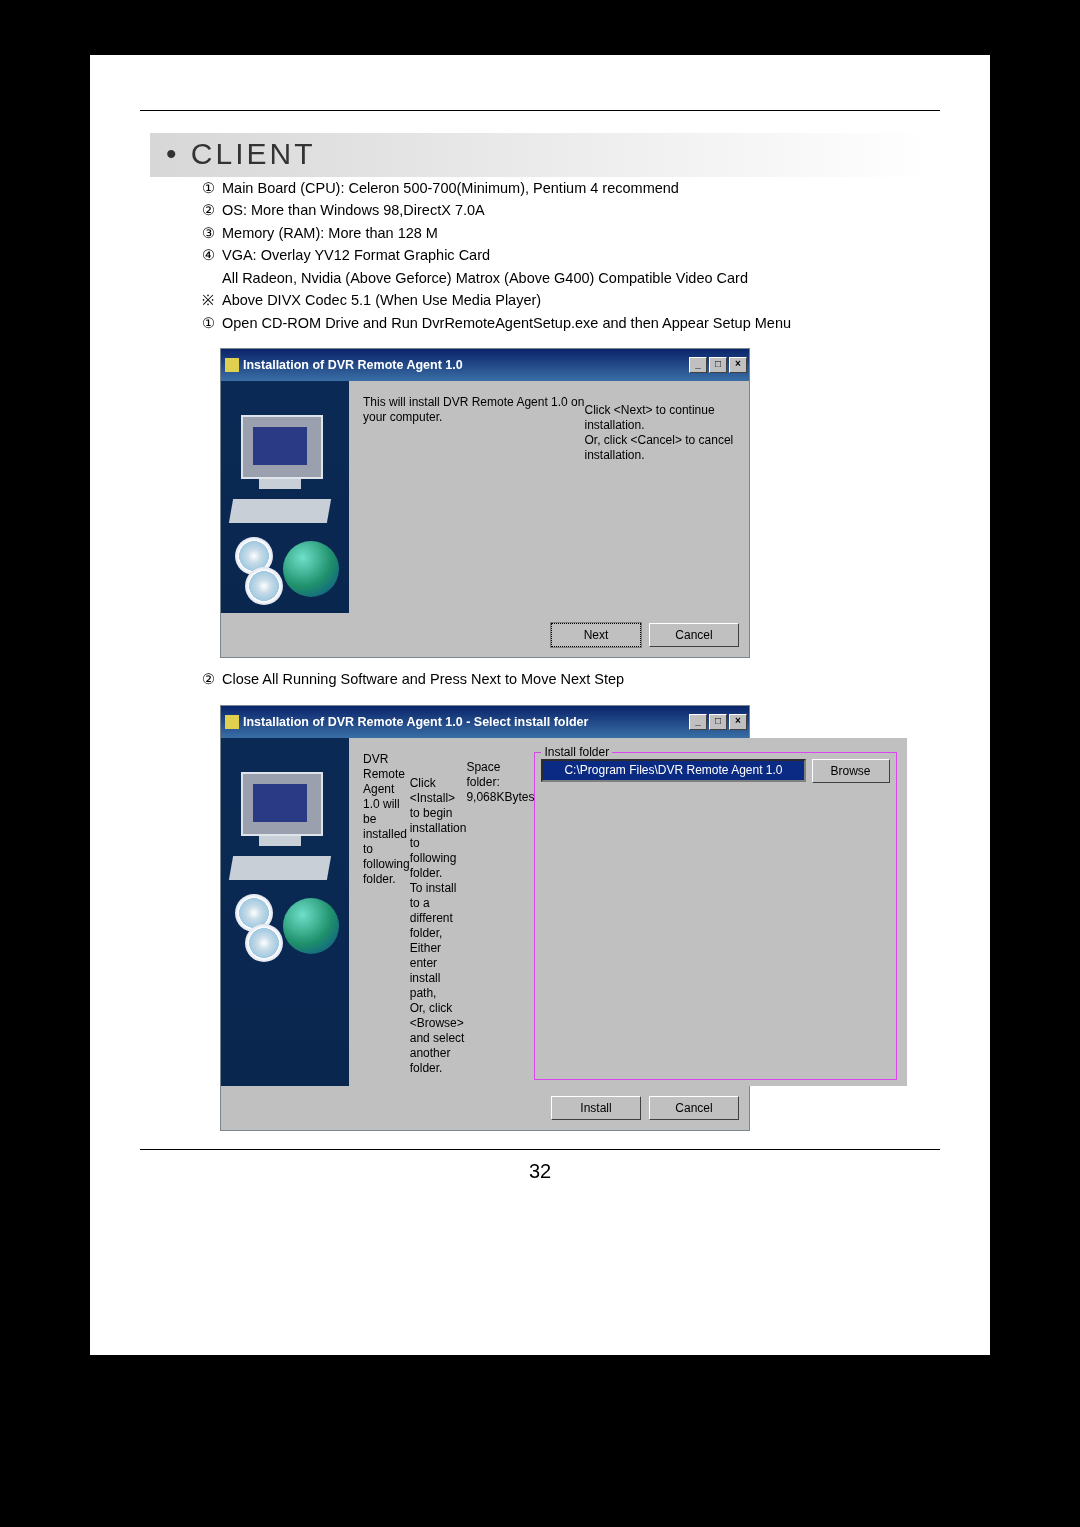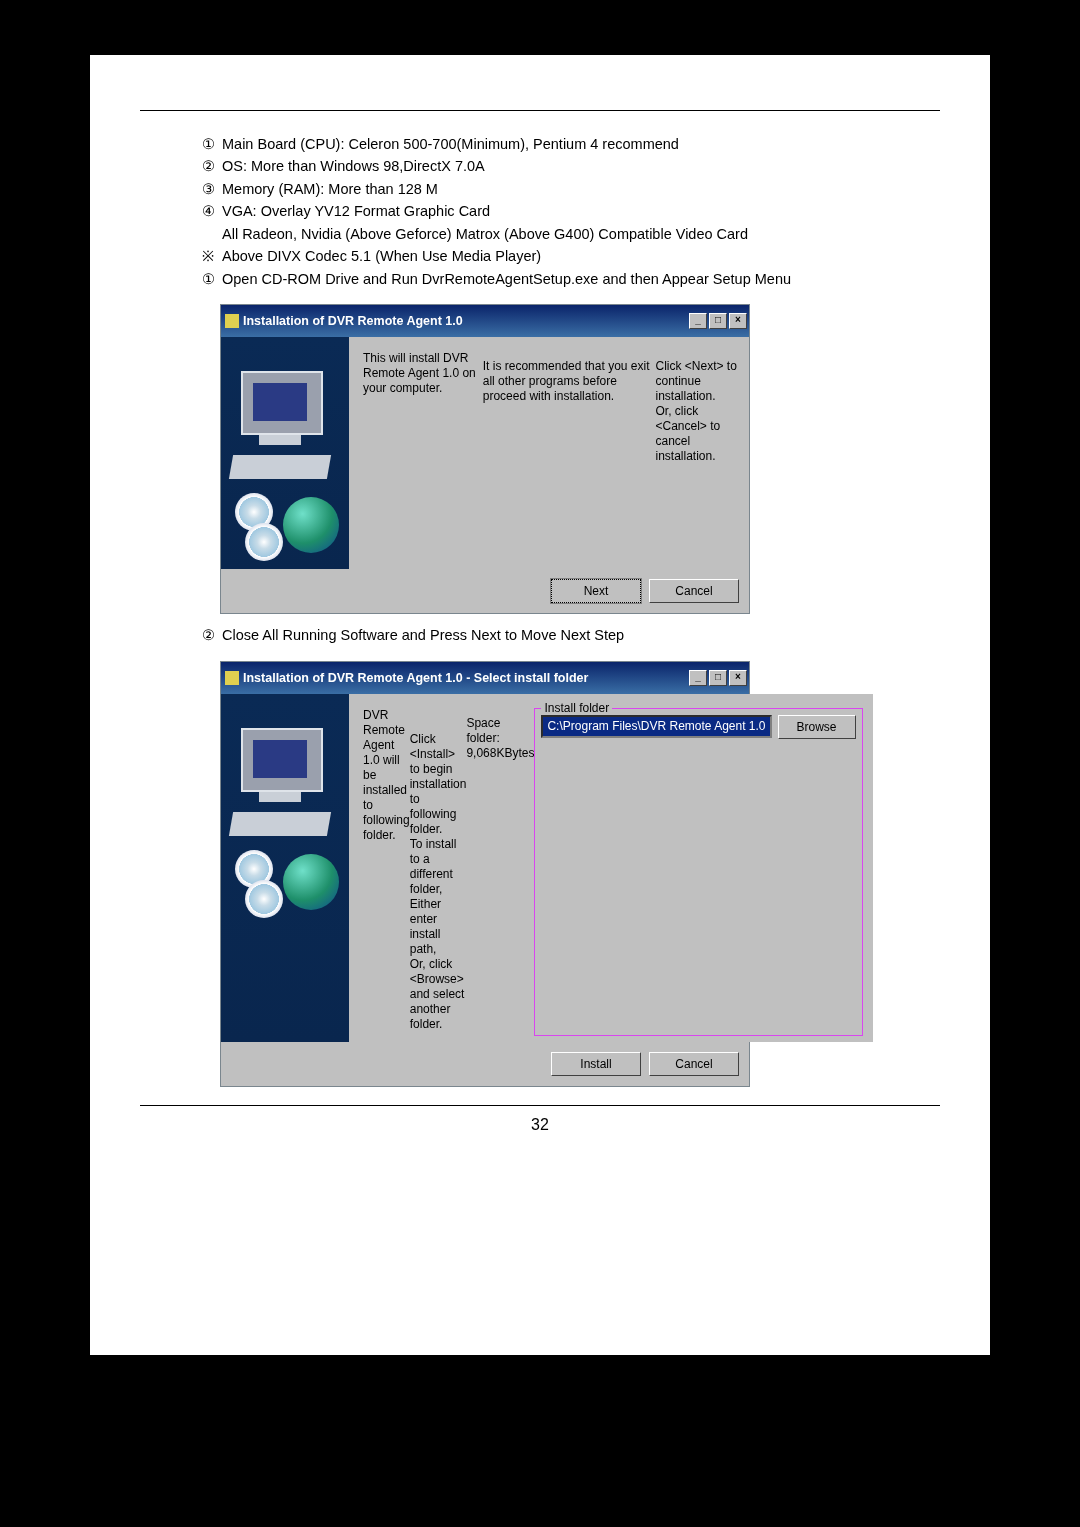--- a/index.html
+++ b/index.html
@@ -142,21 +142,21 @@
   .install-folder-group .legend {
     position:absolute; top:-8px; left:6px;
     background:#c0c0c0; padding:0 3px;
     font-size:12px;
   }
   .folder-row { display:flex; align-items:center; gap:6px; }
   .path-input {
     flex:1; height:19px;
     background:#0a2a84; color:#fff;
     border: 2px inset #808080;
-    padding: 0 4px;
+    padding: 0 21px;
     font-size:12px; line-height:19px;
     white-space:nowrap; overflow:hidden;
   }
   .win-button {
     height:22px; min-width:72px;
     background:#c0c0c0;
     border:1px solid #fff;
     border-right-color:#404040; border-bottom-color:#404040;
     font-size:12px;
     padding: 0 8px;
@@ -165,30 +165,31 @@
   .win-footer {
     background:#c0c0c0;
     padding: 10px 10px 10px 10px;
     display:flex; justify-content:flex-end; gap:8px;
     border-top: none;
   }
   .next-btn { border:1px dotted #000; outline:1px solid #808080; }
   .pagewrap-inner{
     padding: 55px 50px 0 50px;
   }
-  .pnum { text-align:center; font-size:16px; margin-top:10px; }
+  .pnum { text-align:center; font-size:20px; margin-top:10px; }
 </style>
 </head>
 <body>
 
 <div class="page">
   <div class="pagewrap-inner">
     <div class="rule"></div>
 
     <div class="content">
+      <div class="heading-bar">• CLIENT</div>
 
       <div class="bullet-list">
         <div class="bullet-line">
           <span class="bullet-num">①</span>
           <span class="bullet-text">Main Board (CPU): Celeron 500-700(Minimum), Pentium 4 recommend</span>
         </div>
         <div class="bullet-line">
           <span class="bullet-num">②</span>
           <span class="bullet-text">OS: More than Windows 98,DirectX 7.0A</span>
         </div>
@@ -230,21 +231,20 @@
             <div class="left-art">
               <div class="monitor"></div>
               <div class="base"></div>
               <div class="keyboard"></div>
               <div class="cd1"></div>
               <div class="cd2"></div>
               <div class="globe"></div>
             </div>
             <div class="right-pane">
               <div class="msg">This will install DVR Remote Agent 1.0 on your computer.</div>
-              <div class="msg" style="margin-top:12px;white-space:pre-line">It is recommended that you exit all other programs before proceed with installation.</div>
               <div class="msg" style="margin-top:12px;white-space:pre-line">Click &lt;Next&gt; to continue installation.
 Or, click &lt;Cancel&gt; to cancel installation.</div>
               <div class="flex-spacer"></div>
             </div>
           </div>
           <div class="win-footer">
             <span class="win-button next-btn">Next</span>
             <span class="win-button">Cancel</span>
           </div>
         </div>

